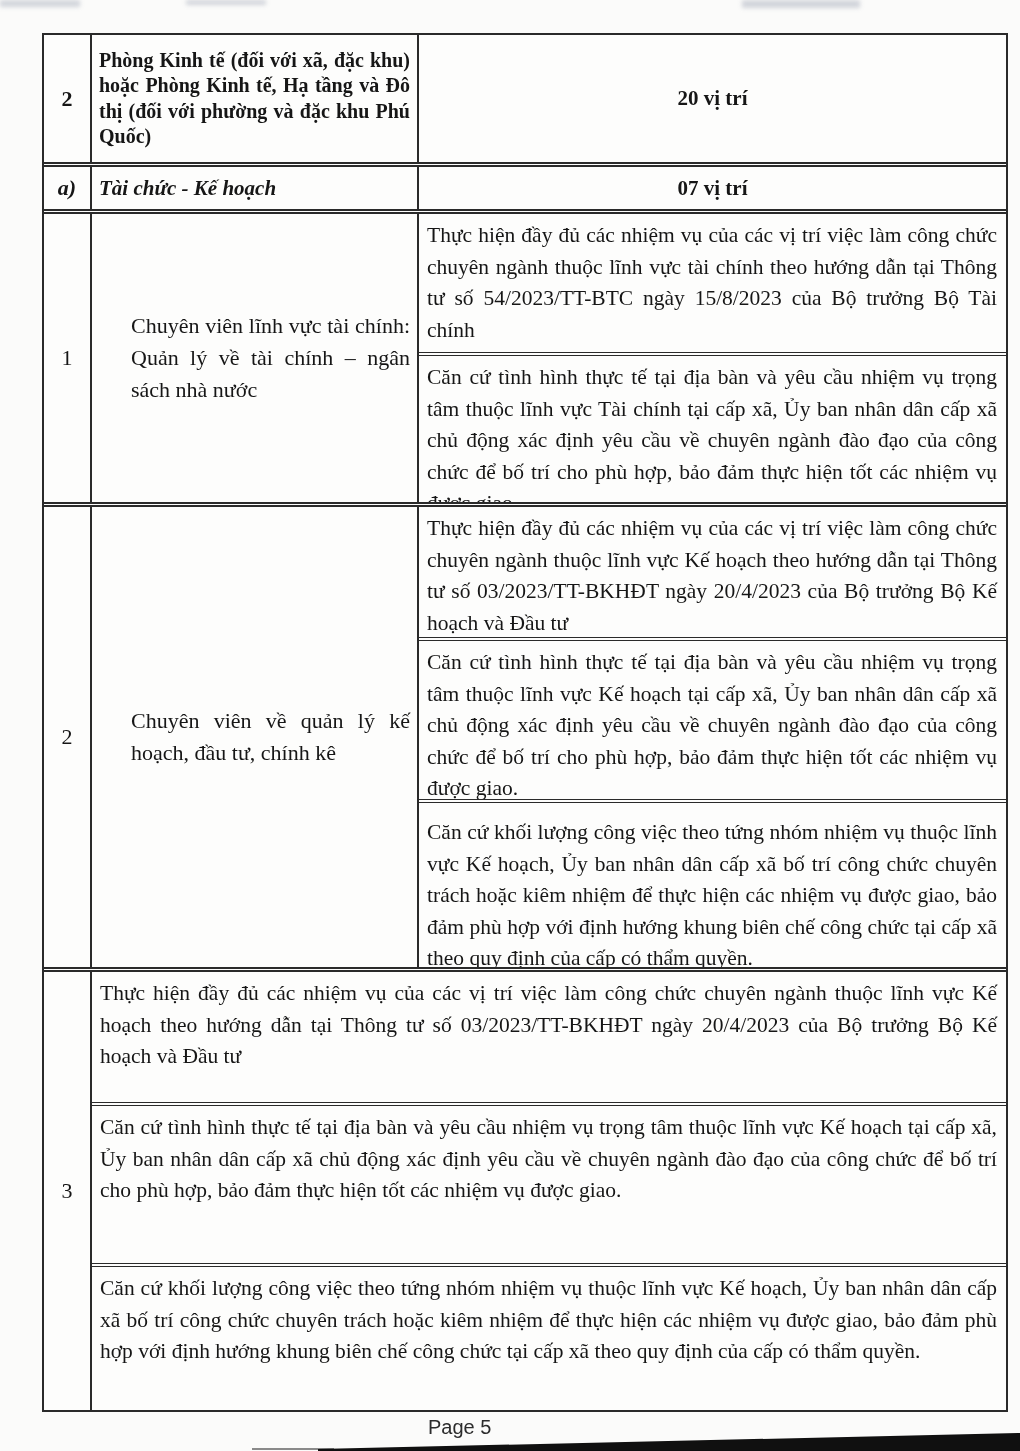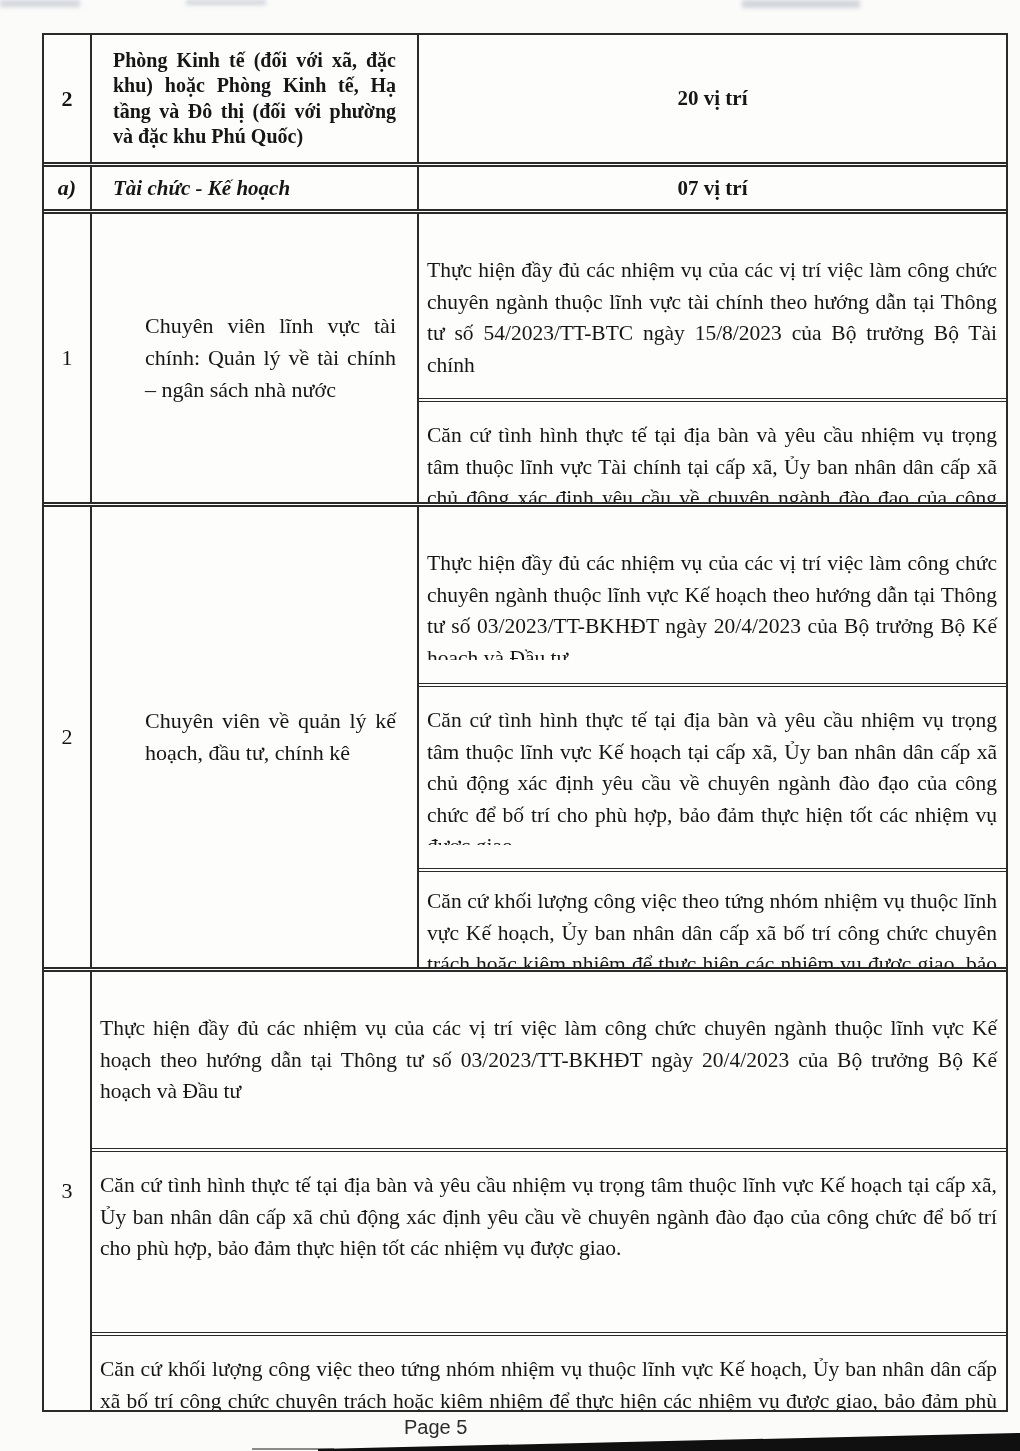--- a/index.html
+++ b/index.html
@@ -36,49 +36,48 @@
   .c-no{
     width:48px;flex:0 0 48px;box-sizing:border-box;
     border-right:2px solid #2a2a2a;
     display:flex;align-items:center;justify-content:center;
     font-size:22px;
   }
   .c-label{
     width:327px;flex:0 0 327px;box-sizing:border-box;
     border-right:2px solid #2a2a2a;
     display:flex;align-items:center;
-    padding:4px 21px;
+    padding:4px 7px;
   }
   .c-label .txt{width:100%;text-align:justify;}
   .c-detail{flex:1;display:flex;flex-direction:column;min-width:0;}
 
   .bold{font-weight:bold;}
   .ital{font-style:italic;}
   .dept-label{font-size:20px;line-height:25.5px;font-weight:bold;}
   .sub-label{font-size:21px;line-height:25px;font-weight:bold;font-style:italic;}
   .pos-label{font-size:22px;line-height:32px;margin-left:32px;}
   .c-value{
     flex:1;display:flex;align-items:center;justify-content:center;
     font-size:21px;font-weight:bold;
   }
   .detail-cell{
     box-sizing:border-box;
-    padding:18px 9px 0 8px;
+    padding:6px 9px 0 8px;
     font-size:21.5px;line-height:31.5px;
     text-align:justify;
     overflow:hidden;
-    margin-top:23px;
   }
   .detail-cell + .detail-cell{border-top:4px double #2a2a2a;}
   .d-138{height:138px;} .d-130{height:130px;}
   .d-162{height:162px;} .d-161{height:161px;}
   .d-grow{flex:1;}
 
   .footer-page{
-    position:absolute;left:404px;top:1416px;
+    position:absolute;left:428px;top:1416px;
     font-family:"Liberation Sans", sans-serif;
     font-size:20px;color:#2c2c2c;
   }
   
   .wedge{
     position:absolute;left:318px;right:0;bottom:0;height:20px;
     background:#101010;
     clip-path:polygon(0 90%,100% 10%,100% 100%,0 100%);
   }
   .wedge-tail{

